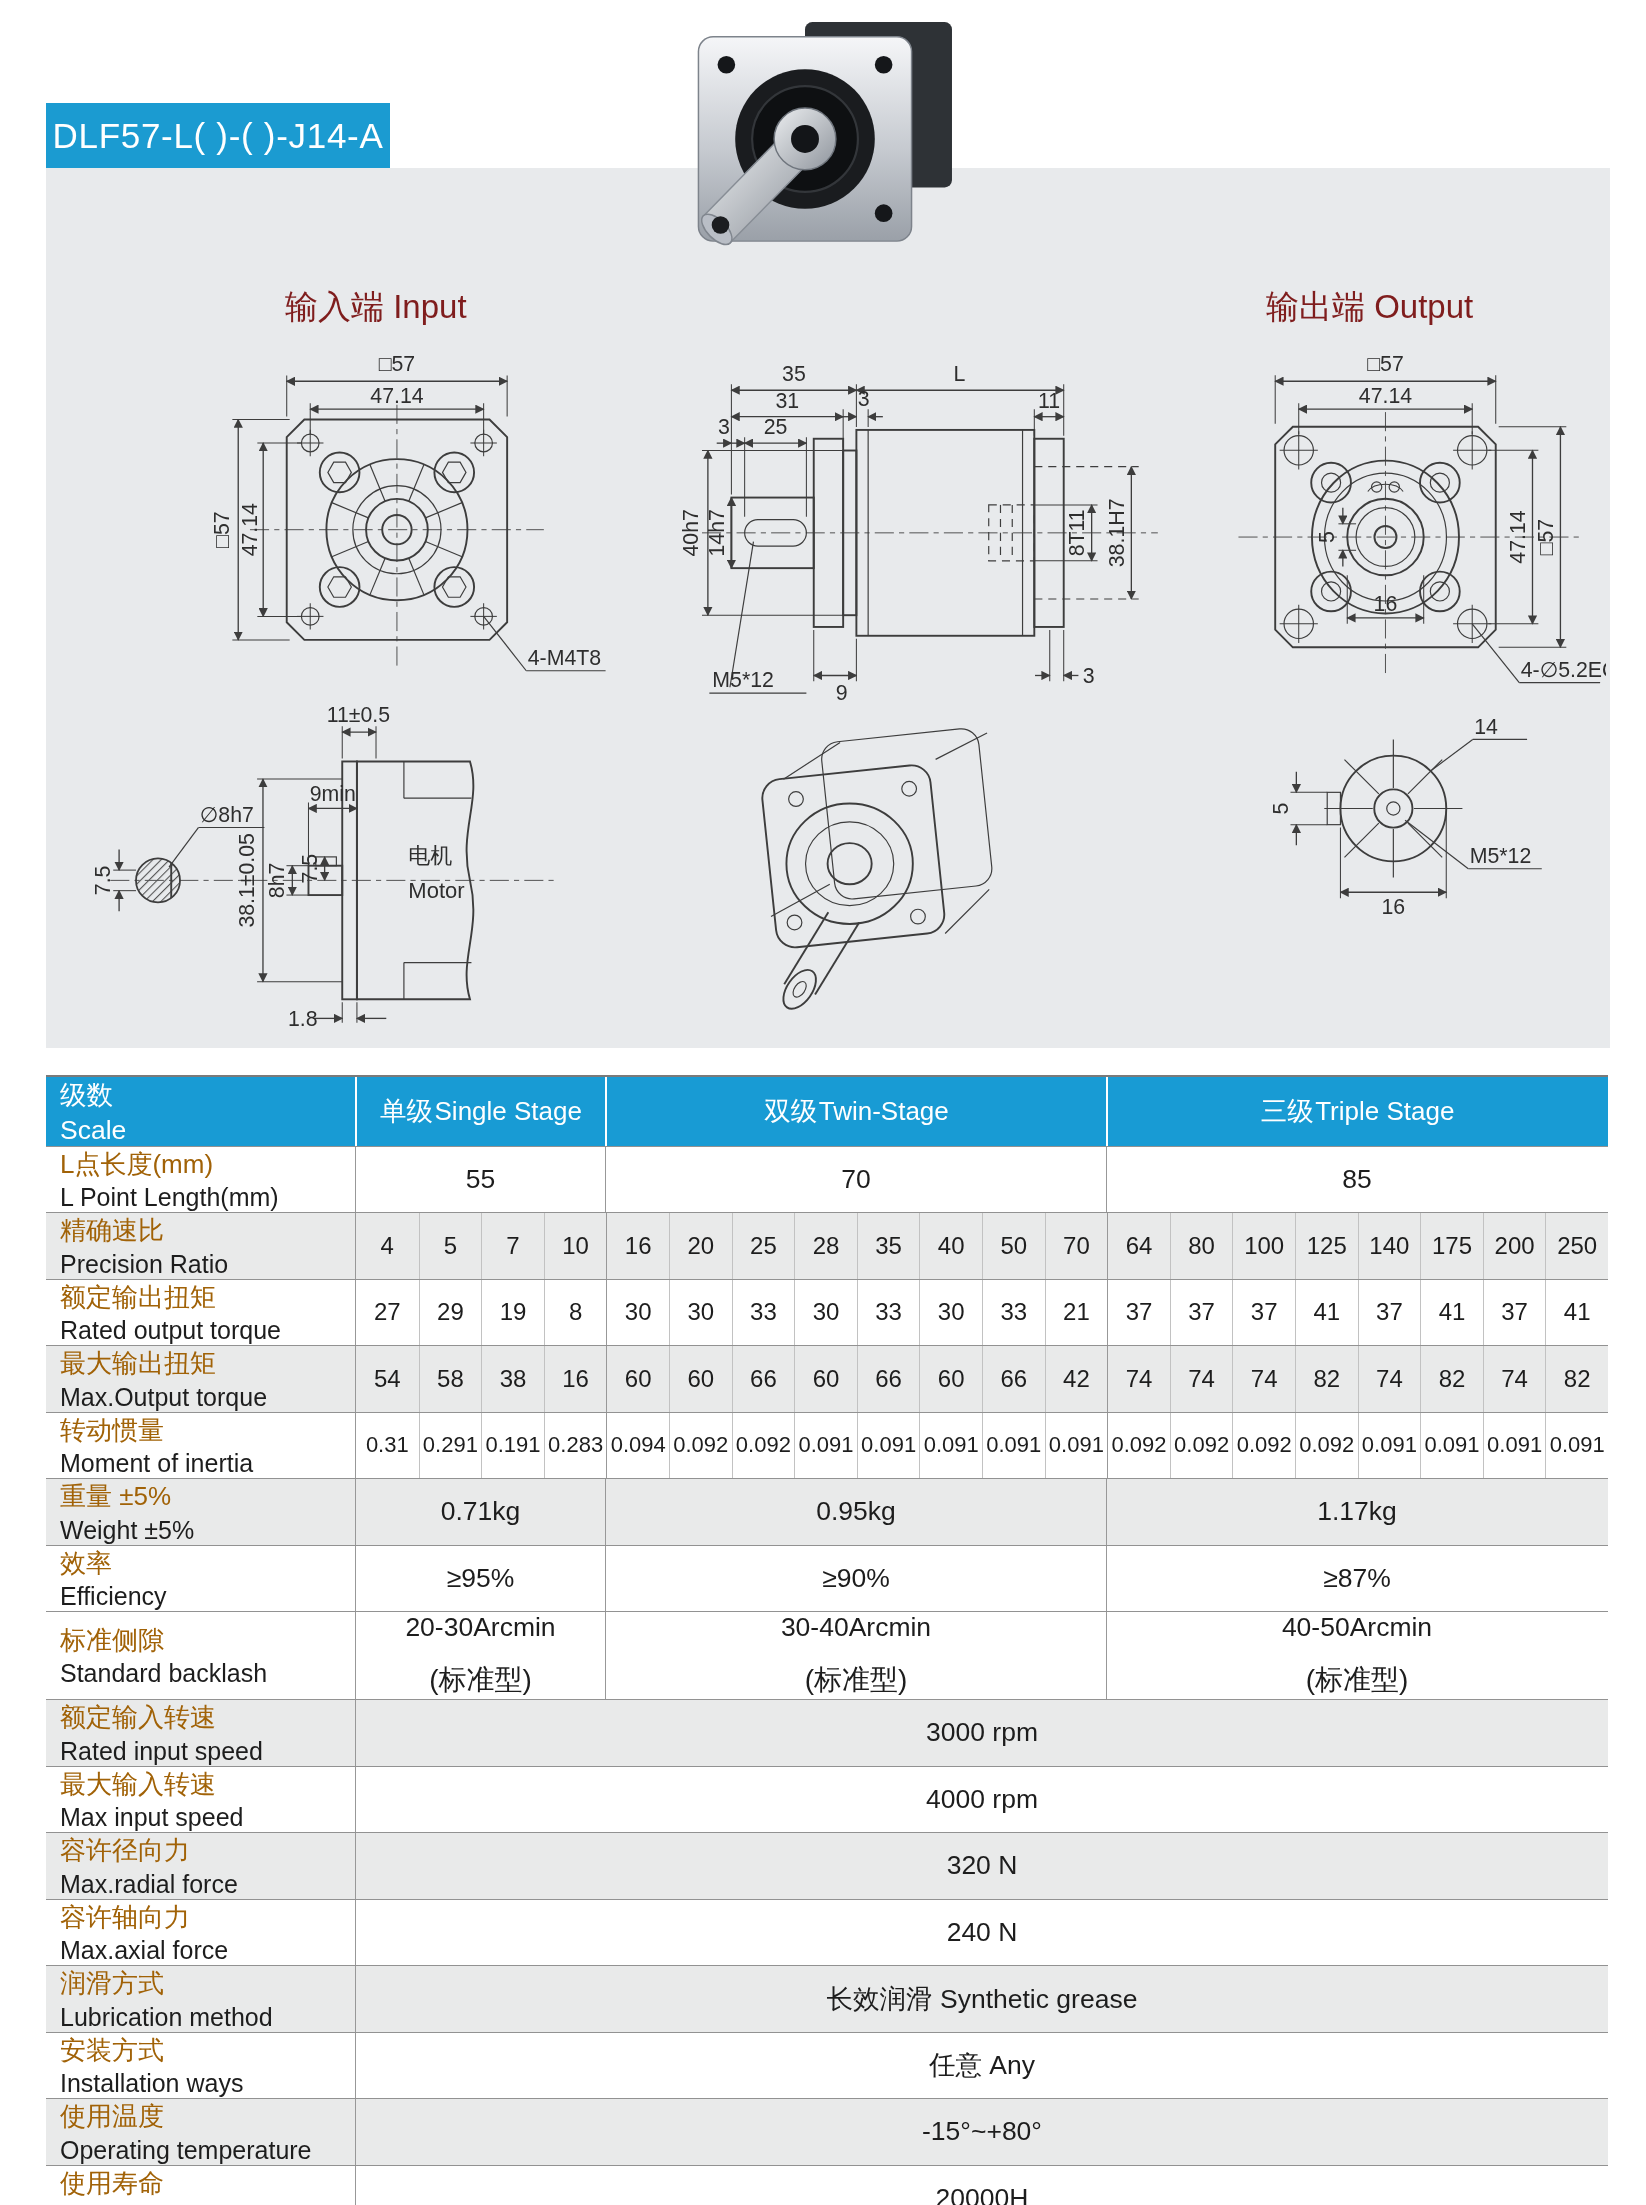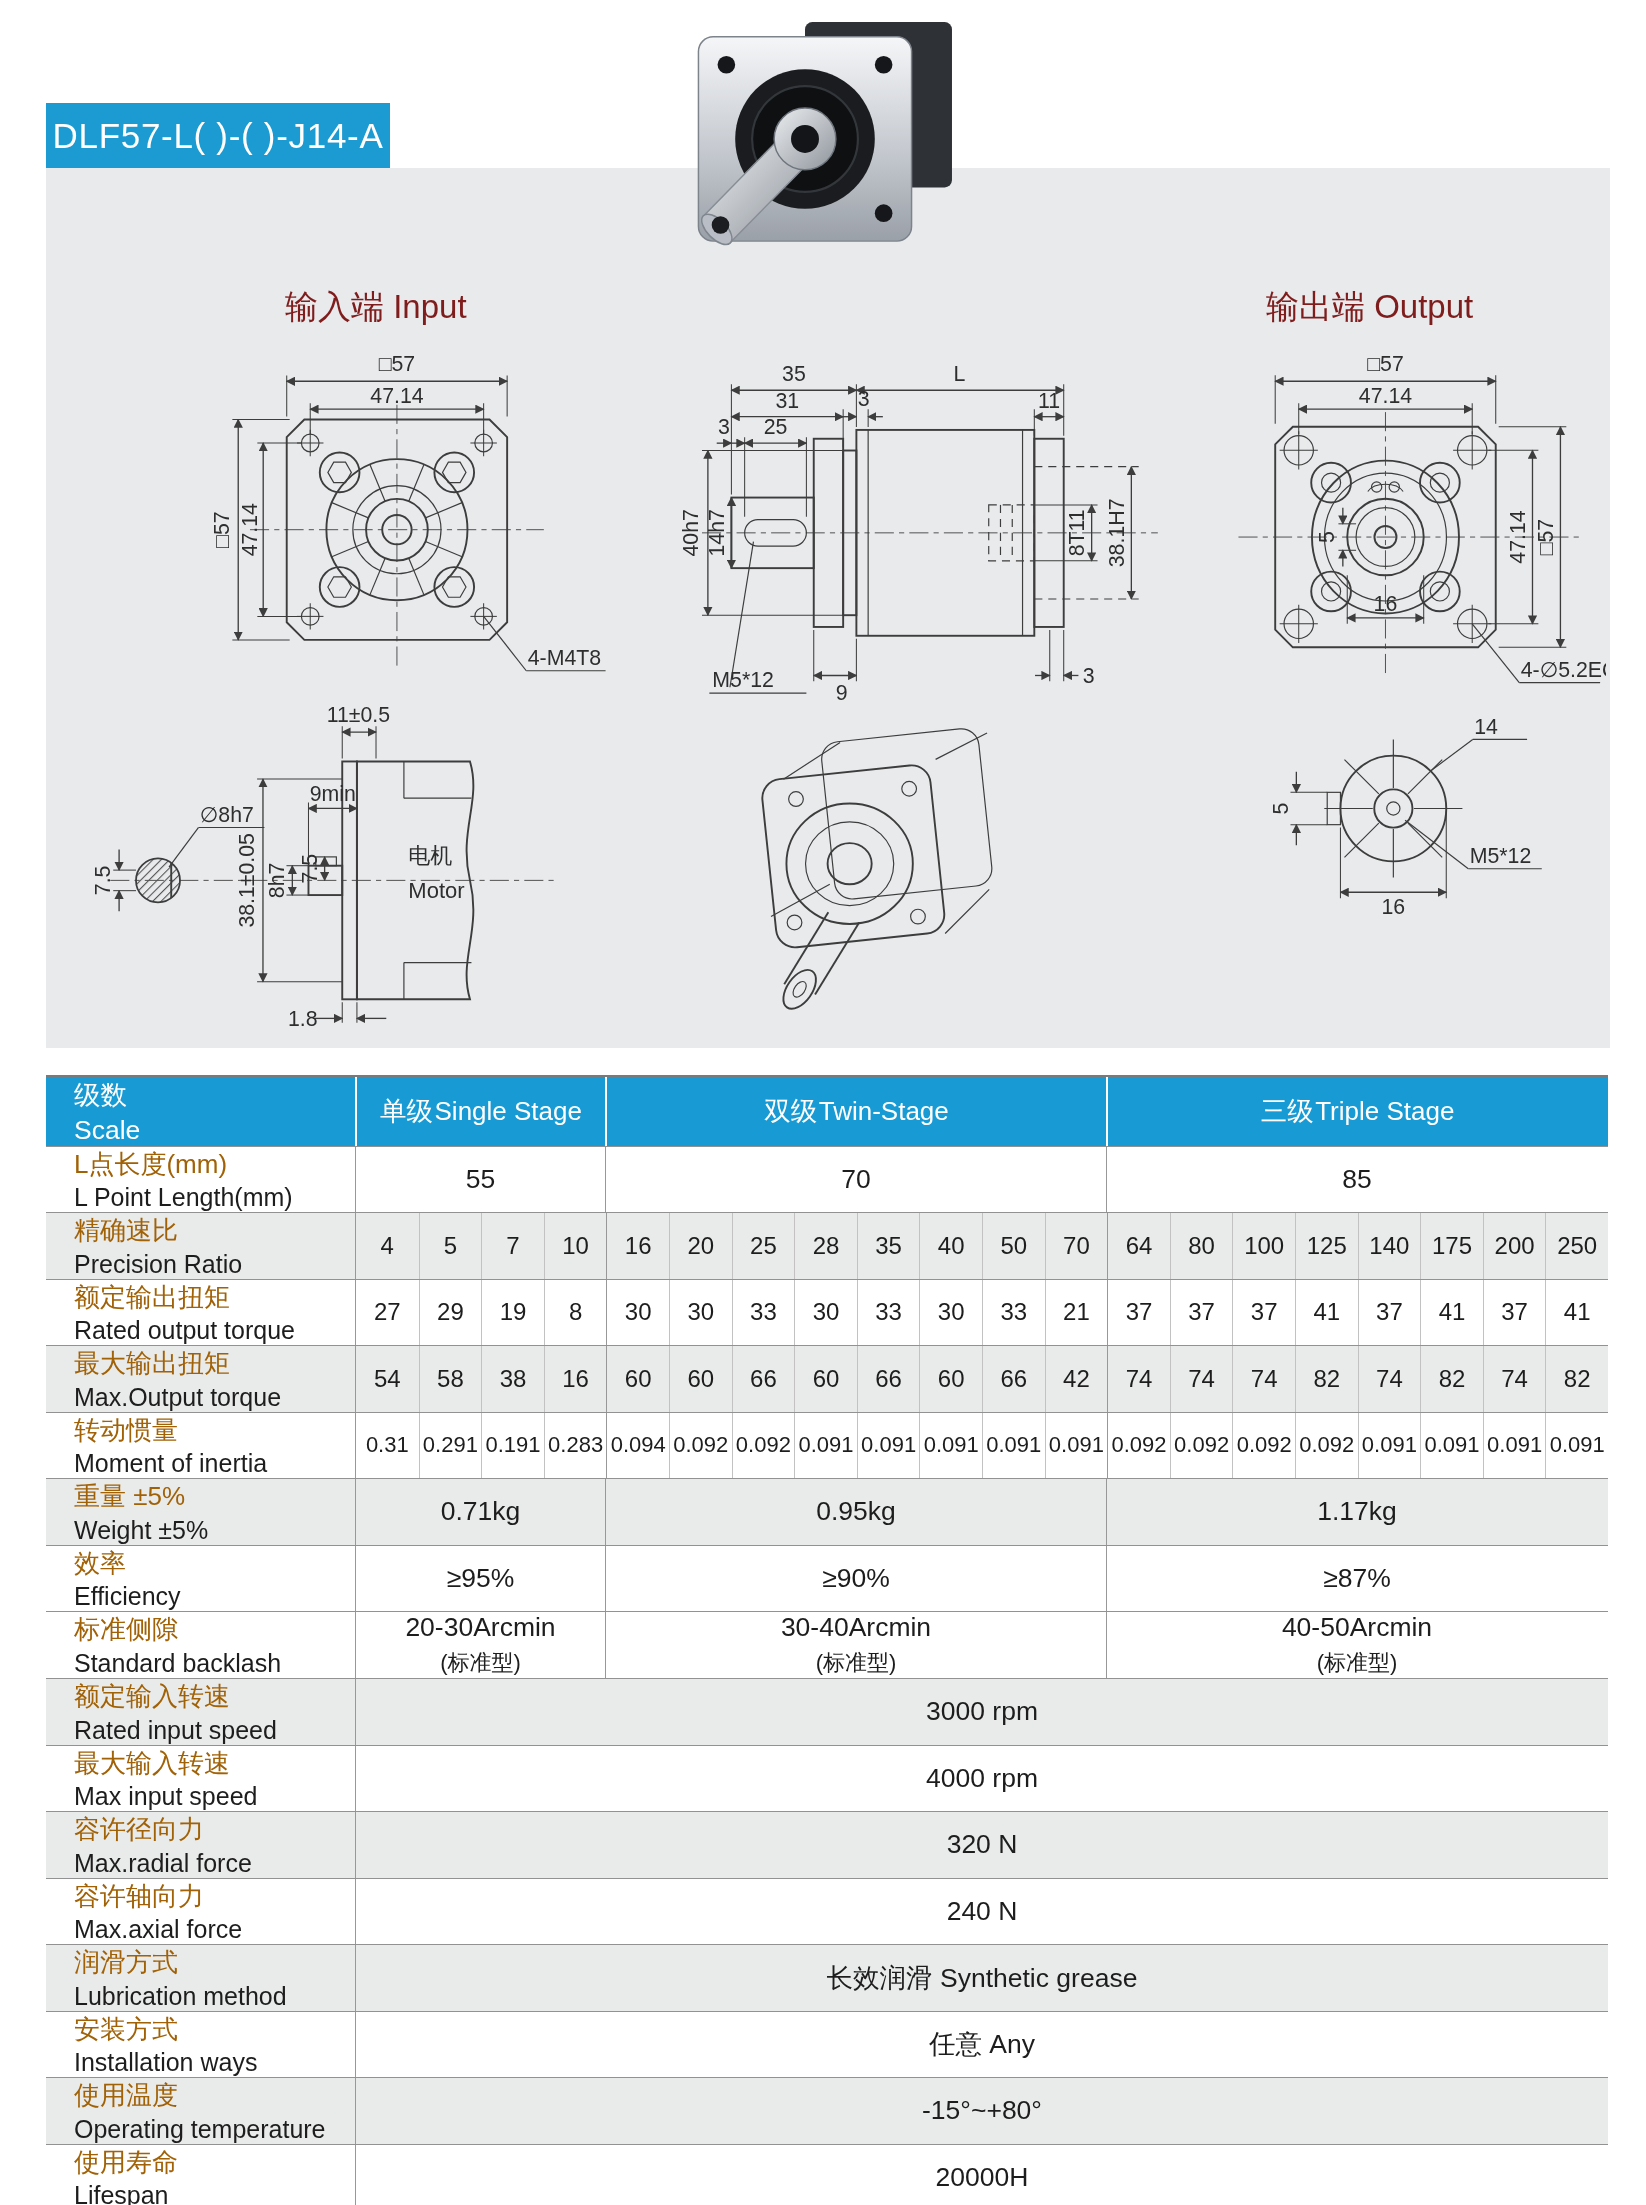--- a/index.html
+++ b/index.html
@@ -24,32 +24,32 @@
 
   .spec{position:absolute;left:46px;top:1075px;width:1562px;height:1105px;display:flex;flex-direction:column;
         border-top:2.2px solid #7a7a7a;border-bottom:2.2px solid #7a7a7a}
   .trow{display:grid;flex:1;border-top:1.5px solid #929292;background:#fff}
   .trow:first-child{border-top:none}
   .trow.gray{background:#e9eaea}
   .cols4{grid-template-columns:309px 250px 501px 501px}
   .cols2{grid-template-columns:309px 1253px}
   .h-row{background:#189bd4}
   .cell{display:flex;min-width:0}
-  .lbl{flex-direction:column;justify-content:center;padding-left:28px;gap:1.5px}
+  .lbl{flex-direction:column;justify-content:center;padding-left:14px;gap:1.5px}
   .lbl .cn{font-size:26px;color:#a16207}
   .lbl .en{font-size:25px;color:#1d1d1d}
   .h-row .lbl .cn,.h-row .lbl .en{color:#fff;font-size:26.5px}
   .grp{flex-direction:row;align-items:center;justify-content:center;gap:1.5px}
   .grp .cn{font-size:26.5px;color:#fff}
   .grp .en{font-size:26px;color:#fff}
   .h-row .cell{border-left:2.2px solid #fff}
   .h-row .cell.lbl{border-left:none}
   .val{align-items:center;justify-content:center;font-size:26.5px;color:#1d1d1d;border-left:1.5px solid #989898;
        flex-direction:column;text-align:center}
-  .val .sub{font-size:22px;margin-top:5px}
+  .val .sub{font-size:28px;margin-top:18px}
   .cellwrap{display:grid;grid-template-columns:repeat(20,1fr);border-left:1.5px solid #989898}
   .ncell{display:flex;align-items:center;justify-content:center;font-size:24px;color:#1d1d1d;border-left:0.7px solid #c2c2c2}
   .ncell:first-child{border-left:none}
   .ncell.gs{border-left:1.5px solid #989898}
   .inertia .ncell{font-size:22px}
 </style>
 </head>
 <body>
 
 <div class="badge">

